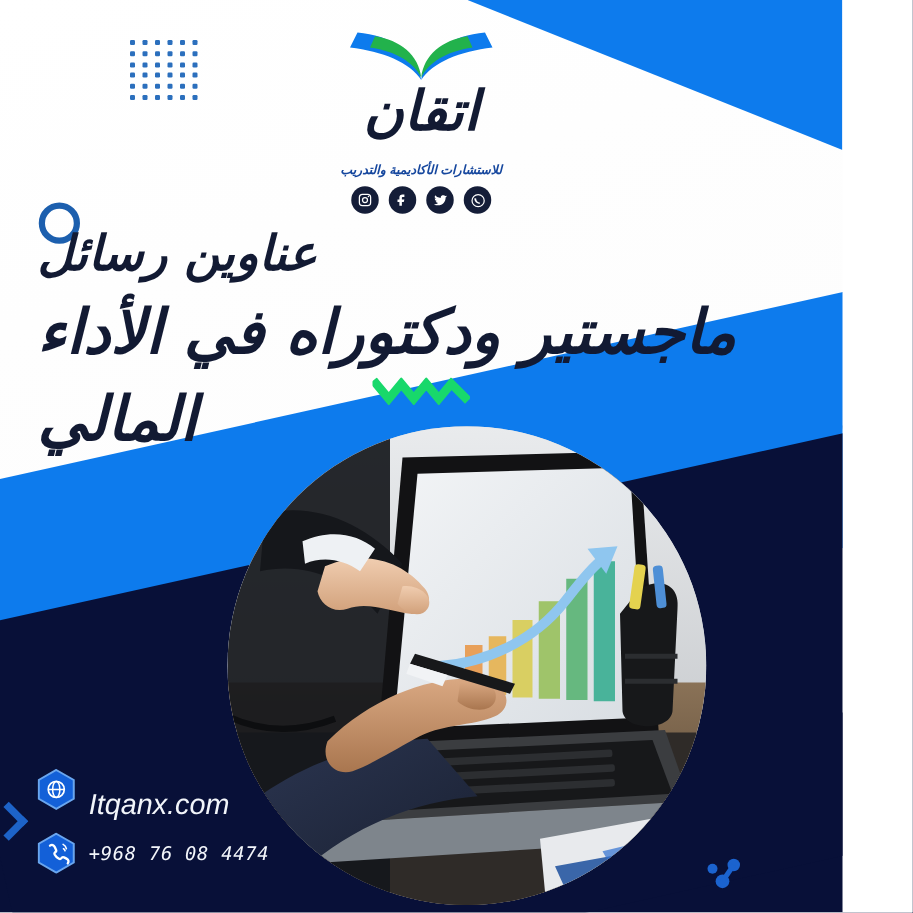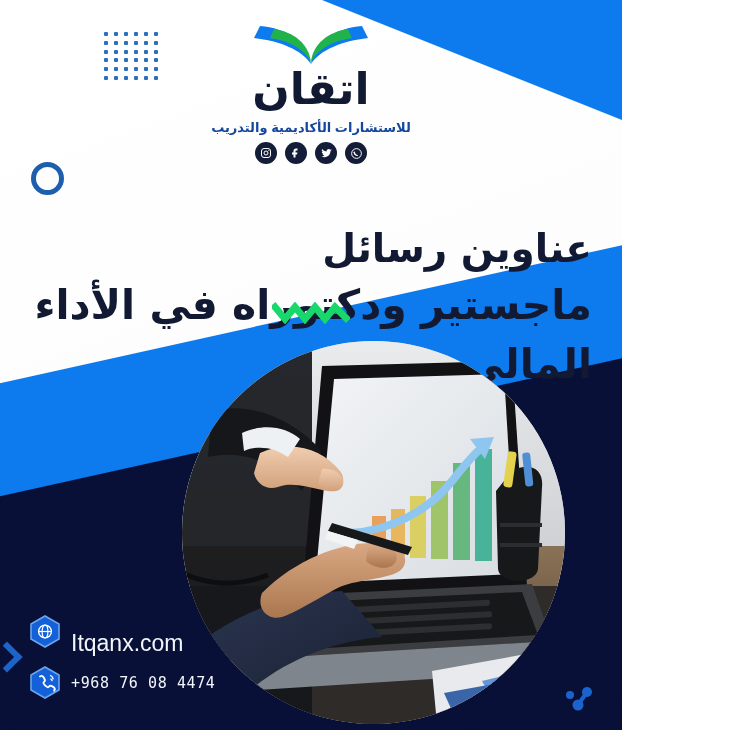--- a/index.html
+++ b/index.html
@@ -1,19 +1,20 @@
 <!DOCTYPE html>
 <html lang="ar"><head>
 <meta charset="utf-8">
 <style>
   html,body{margin:0;padding:0;background:#fff;}
   #poster{
-    position:relative;width:622px;height:730px;overflow:hidden;
+    position:relative;width:674px;height:730px;overflow:hidden;
     background:linear-gradient(160deg,#ffffff 0%,#fdfdfd 55%,#f4f6f9 100%);
     font-family:"Liberation Sans","DejaVu Sans",sans-serif;
+    font-style:italic;
   }
 
   
   .tri-topright{
     position:absolute;top:0;right:0;width:300px;height:120px;
     background:#0d7bed;
     clip-path:polygon(100% 0,100% 100%,0 0);
   }
   .band-blue{
     position:absolute;left:-40px;top:392px;width:820px;height:200px;
@@ -51,35 +52,35 @@
     transform:rotate(45deg);
   }
 
   .molecule{position:absolute;left:563px;top:686px;width:34px;height:26px;}
 
   
   .logo{position:absolute;left:0;right:0;top:14px;text-align:center;}
   .logo-book{display:block;margin:0 auto;}
   .logo-word{display:block;margin:-6px auto 0;}
   .logo-sub{
-    color:#16479e;font-size:13px;font-weight:bold;direction:rtl;
-    margin-top:2px;letter-spacing:.2px;
+    color:#16479e;font-size:10px;font-weight:bold;direction:rtl;
+    margin-top:12px;letter-spacing:.2px;
   }
   .socials{margin-top:7px;display:flex;gap:8px;justify-content:center;}
   .soc{width:22px;height:22px;border-radius:50%;background:#141d38;
     display:flex;align-items:center;justify-content:center;}
 
   
   .headline{
     position:absolute;left:30px;right:30px;top:176px;
-    direction:rtl;text-align:right;color:#121a33;
+    direction:rtl;text-align:left;color:#121a33;
     font-family:"DejaVu Sans","Liberation Sans",sans-serif;
-    font-size:39px;line-height:1.42;font-weight:700;margin-top:45px;
-  }
-  .headline .l2{display:block;font-size:41px;}
+    font-size:39px;line-height:1.42;font-weight:700;
+  }
+  .headline .l2{display:block;font-size:49px;}
   .zig{position:absolute;left:0;right:0;top:302px;text-align:center;}
 
   
   .photo{
     position:absolute;left:182px;top:341px;width:383px;height:383px;
     border-radius:50%;overflow:hidden;background:#cfd3d8;
   }
   .photo svg{display:block;}
 
   

